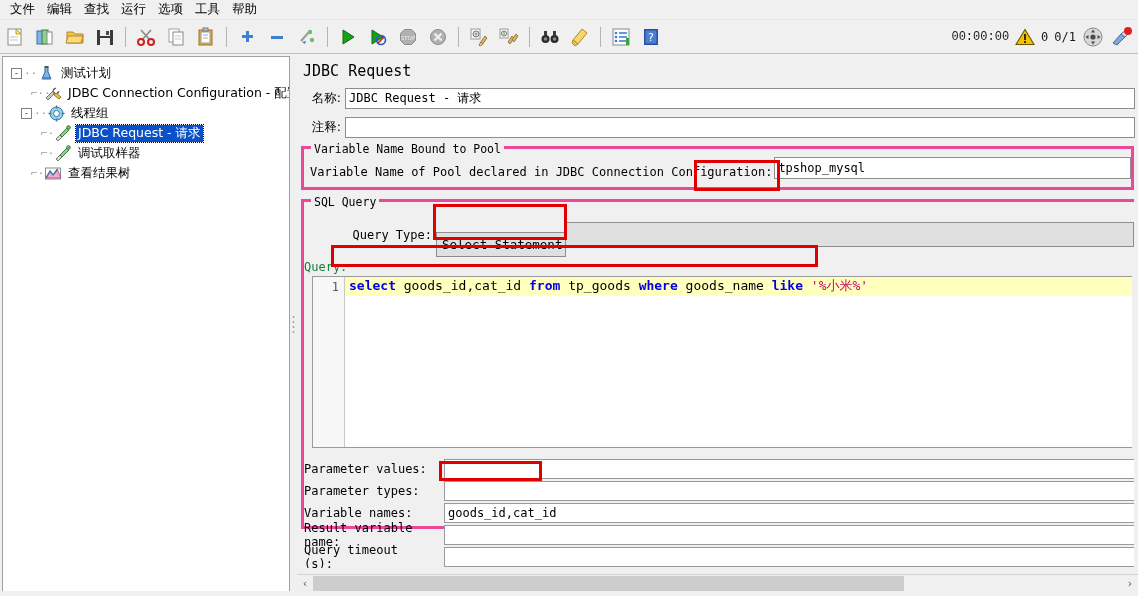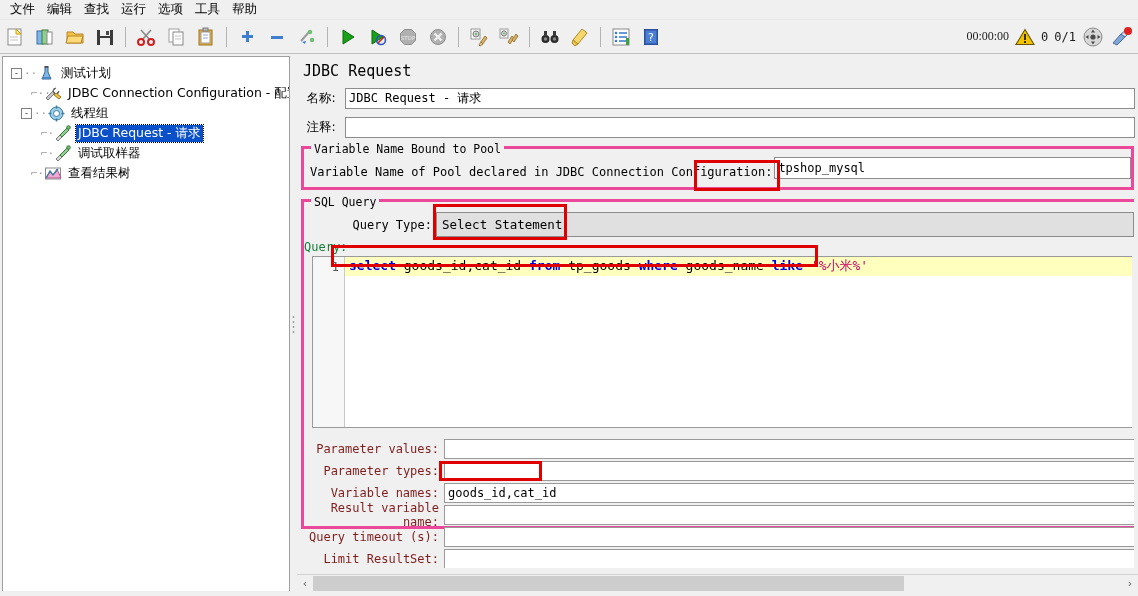--- a/index.html
+++ b/index.html
@@ -47,21 +47,21 @@
   }
   .tb-sep {
     width: 1px; height: 20px; background: #b4b4b4;
     margin: 0 5px;
   }
   .tb-right {
     margin-left: auto; display: flex; align-items: center;
     padding-right: 6px; gap: 6px;
   }
   .timer {
-    font-family: Liberation Serif, serif;
+    font-family: Liberation Mono, monospace;
     font-size: 12px; color: #1a1a1a; letter-spacing: 0px;
   }
   .warn-count, .thread-count {
     font-family: "DejaVu Sans Mono", monospace;
     font-size: 12px; color: #1a1a1a;
   }
 
   
   .tree-panel {
     position: absolute; left: 2px; top: 56px;
@@ -110,21 +110,21 @@
 
   
   .panel-title {
     font-family: "DejaVu Sans Mono", monospace;
     font-size: 15px; color: #000;
     padding: 6px 0 8px 6px;
   }
   .field-row { display: flex; align-items: center; margin: 0 0 8px 4px; }
   .field-label {
     font-family: "DejaVu Sans", sans-serif; font-size: 12.5px;
-    width: 44px; text-align: center; padding-right: 4px; white-space: nowrap;
+    width: 44px; text-align: right; padding-right: 4px; white-space: nowrap;
   }
   .jtext {
     height: 21px; background: #ffffff; border: 1px solid #8d8d8d;
     font-family: "DejaVu Sans Mono", monospace; font-size: 12px;
     padding: 0 3px; line-height: 19px; color: #000;
     white-space: nowrap; overflow: hidden;
   }
 
   
   .groupbox {
@@ -144,21 +144,21 @@
   }
 
   .qt-row { display: flex; align-items: center; padding: 10px 0 3px 0; }
   .qt-label {
     font-family: "DejaVu Sans Mono", monospace; font-size: 12px;
     width: 132px; text-align: right; padding-right: 4px;
   }
   .combo {
     height: 25px; background: #e0e0e0; border: 1px solid #8d8d8d;
     font-family: "DejaVu Sans Mono", monospace; font-size: 12.5px;
-    line-height: 23px; padding: 0 5px; color: #000; white-space: nowrap;
+    line-height: 23px; padding: 0 5px; color: #000; white-space: nowrap; margin-top: 20px;
   }
   .qt-fill { flex: 1; height: 25px; background: #e0e0e0; border: 1px solid #8d8d8d; border-left: none; }
 
   .query-cap {
     font-family: "DejaVu Sans Mono", monospace; font-size: 12px;
     text-align: left; padding-right: 258px; color: #15803d;
   }
 
   
   .editor {
@@ -178,22 +178,22 @@
     font-family: "DejaVu Sans Mono", monospace; font-size: 13px;
     padding-left: 4px; white-space: nowrap; width: 100%;
   }
   .kw { color: #0000e6; font-weight: bold; }
   .idn { color: #000000; }
   .str { color: #cc0066; }
 
   
   .bf-row { display: flex; align-items: center; height: 21px; margin-bottom: 1px; }
   .bf-label {
-    width: 140px; text-align: right; padding-right: 5px;
-    font-family: "DejaVu Sans Mono", monospace; font-size: 12px; color: #7f1d1d;
+    width: 140px; padding-right: 12px;
+    font-family: "DejaVu Sans Mono", monospace; font-size: 12px; color: #000000;
   }
   .bf-input {
     flex: 1; height: 20px; background: #ffffff; border: 1px solid #9a9a9a;
     border-right: none;
     font-family: "DejaVu Sans Mono", monospace; font-size: 12px;
     line-height: 18px; padding: 0 3px; overflow: hidden; white-space: nowrap;
   }
 
   
   .redbox {

